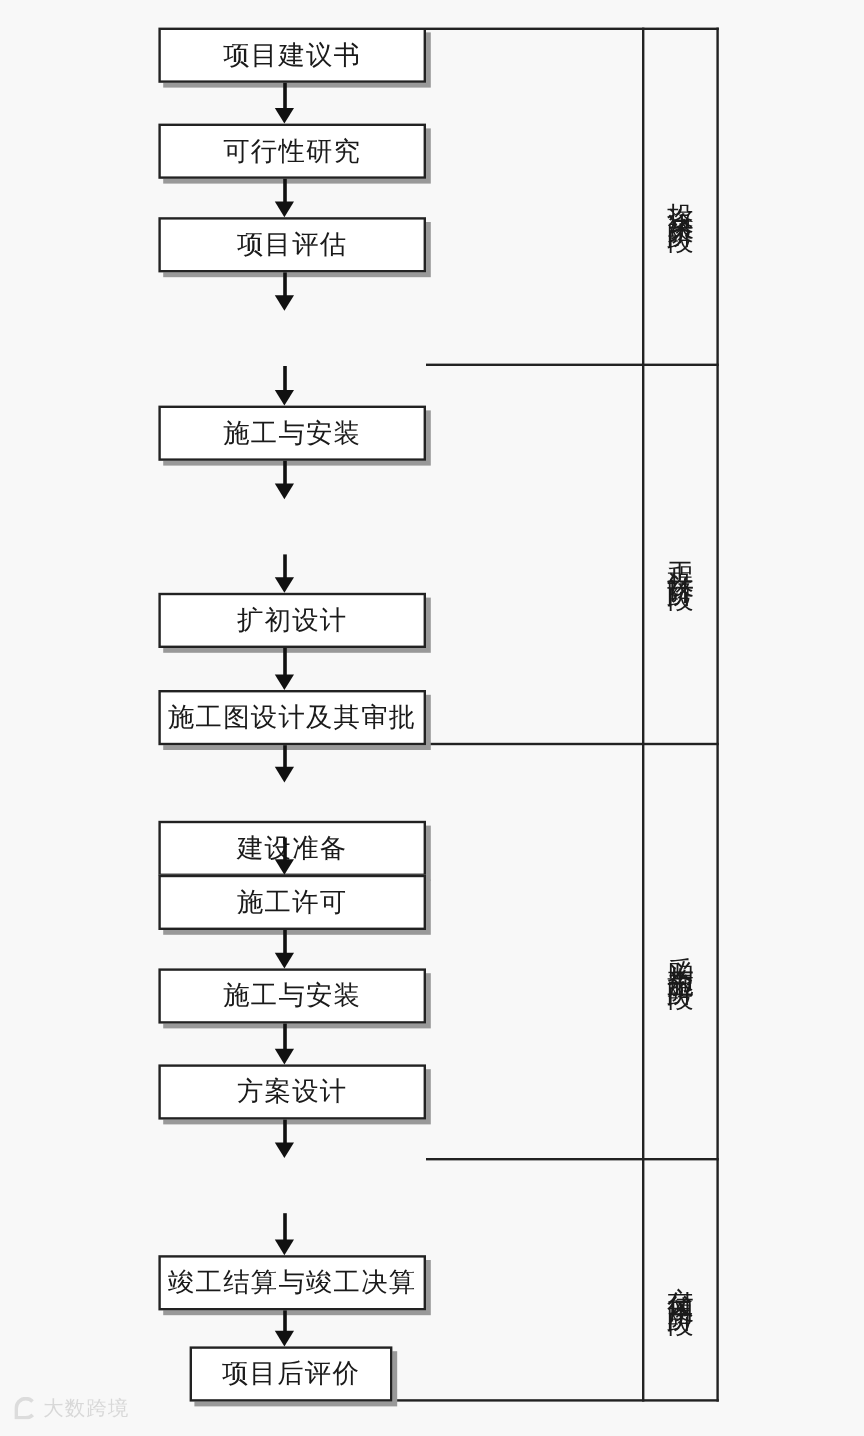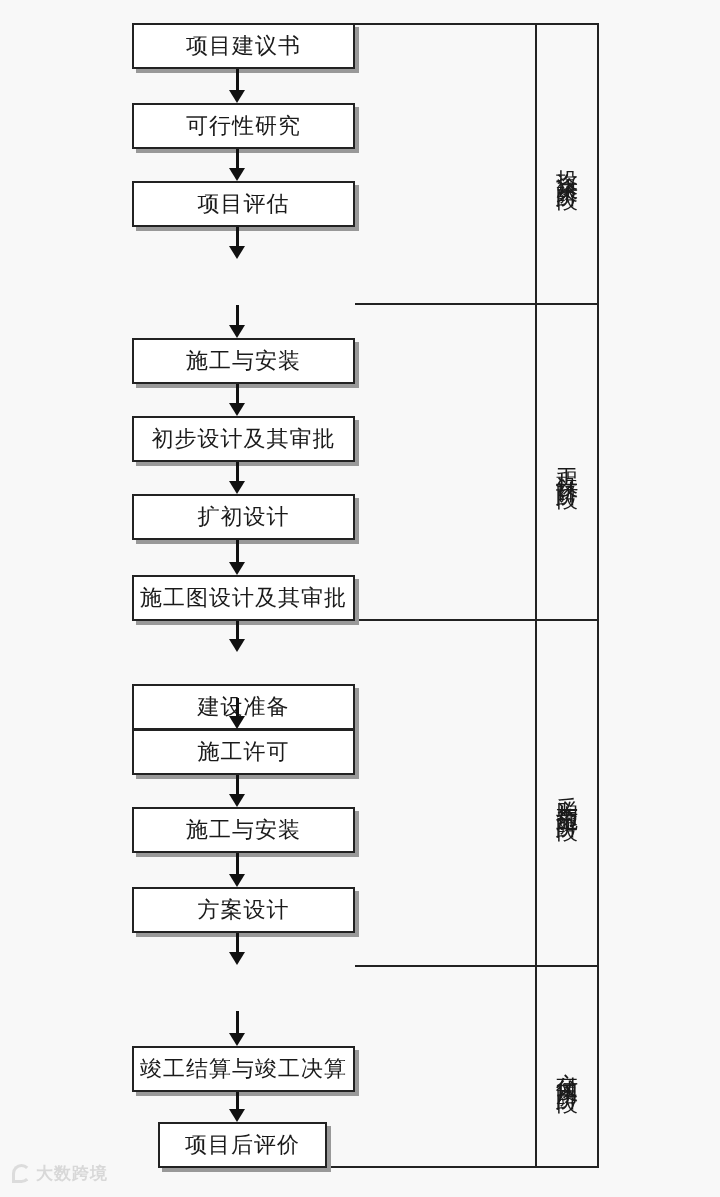--- a/index.html
+++ b/index.html
@@ -13,21 +13,21 @@
   .arrow{position:absolute;left:229px;width:17px;}
   .arrow .stem{position:absolute;left:7px;top:0;bottom:12px;width:3px;background:#111;}
   .arrow .head{position:absolute;left:0;bottom:0;width:0;height:0;
        border-left:8.5px solid transparent;border-right:8.5px solid transparent;
        border-top:13px solid #111;}
   .vline{position:absolute;width:2px;background:#222;}
   .hline{position:absolute;height:2px;background:#222;}
   .phase{position:absolute;left:537px;width:60px;display:flex;align-items:center;justify-content:center;
        writing-mode:vertical-rl;text-orientation:upright;font-size:22px;letter-spacing:4px;}
   .watermark{position:absolute;left:12px;top:1162px;display:flex;align-items:center;gap:5px;
-       color:#d8d8d8;font-size:17px;letter-spacing:1px;font-weight:bold;}
+       color:#d8d8d8;font-size:17px;letter-spacing:1px;}
   .wm-icon{display:inline-block;width:13px;height:13px;border:3px solid #dcdcdc;
        border-radius:50% 50% 50% 0;border-right-color:transparent;}
 </style>
 </head>
 <body>
 
 <div class="canvas">
 
   <div class="vline" style="left:535px;top:23px;height:1145px"></div>
   <div class="vline" style="left:597px;top:23px;height:1145px"></div>
@@ -39,21 +39,20 @@
 
   <div class="phase" style="top:23px;height:282px">投资决策阶段</div>
   <div class="phase" style="top:305px;height:316px">工程设计阶段</div>
   <div class="phase" style="top:621px;height:344px">采购与施工阶段</div>
   <div class="phase" style="top:965px;height:203px">交付使用阶段</div>
 
   <div class="box" style="top:23px">项目建议书</div>
   <div class="box" style="top:103px">可行性研究</div>
   <div class="box" style="top:181px">项目评估</div>
   <div class="box" style="top:338px">施工与安装</div>
-  <div class="box" style="top:416px">初步设计及其审批</div>
   <div class="box" style="top:494px">扩初设计</div>
   <div class="box" style="top:575px">施工图设计及其审批</div>
   <div class="box" style="top:684px">建设准备</div>
   <div class="box" style="top:807px">施工与安装</div>
   <div class="box" style="top:729px">施工许可</div>
   <div class="box" style="top:887px">方案设计</div>
   <div class="box" style="top:1046px">竣工结算与竣工决算</div>
   <div class="box small" style="top:1122px">项目后评价</div>
 
   <div class="arrow" style="top:69px;height:34px">

